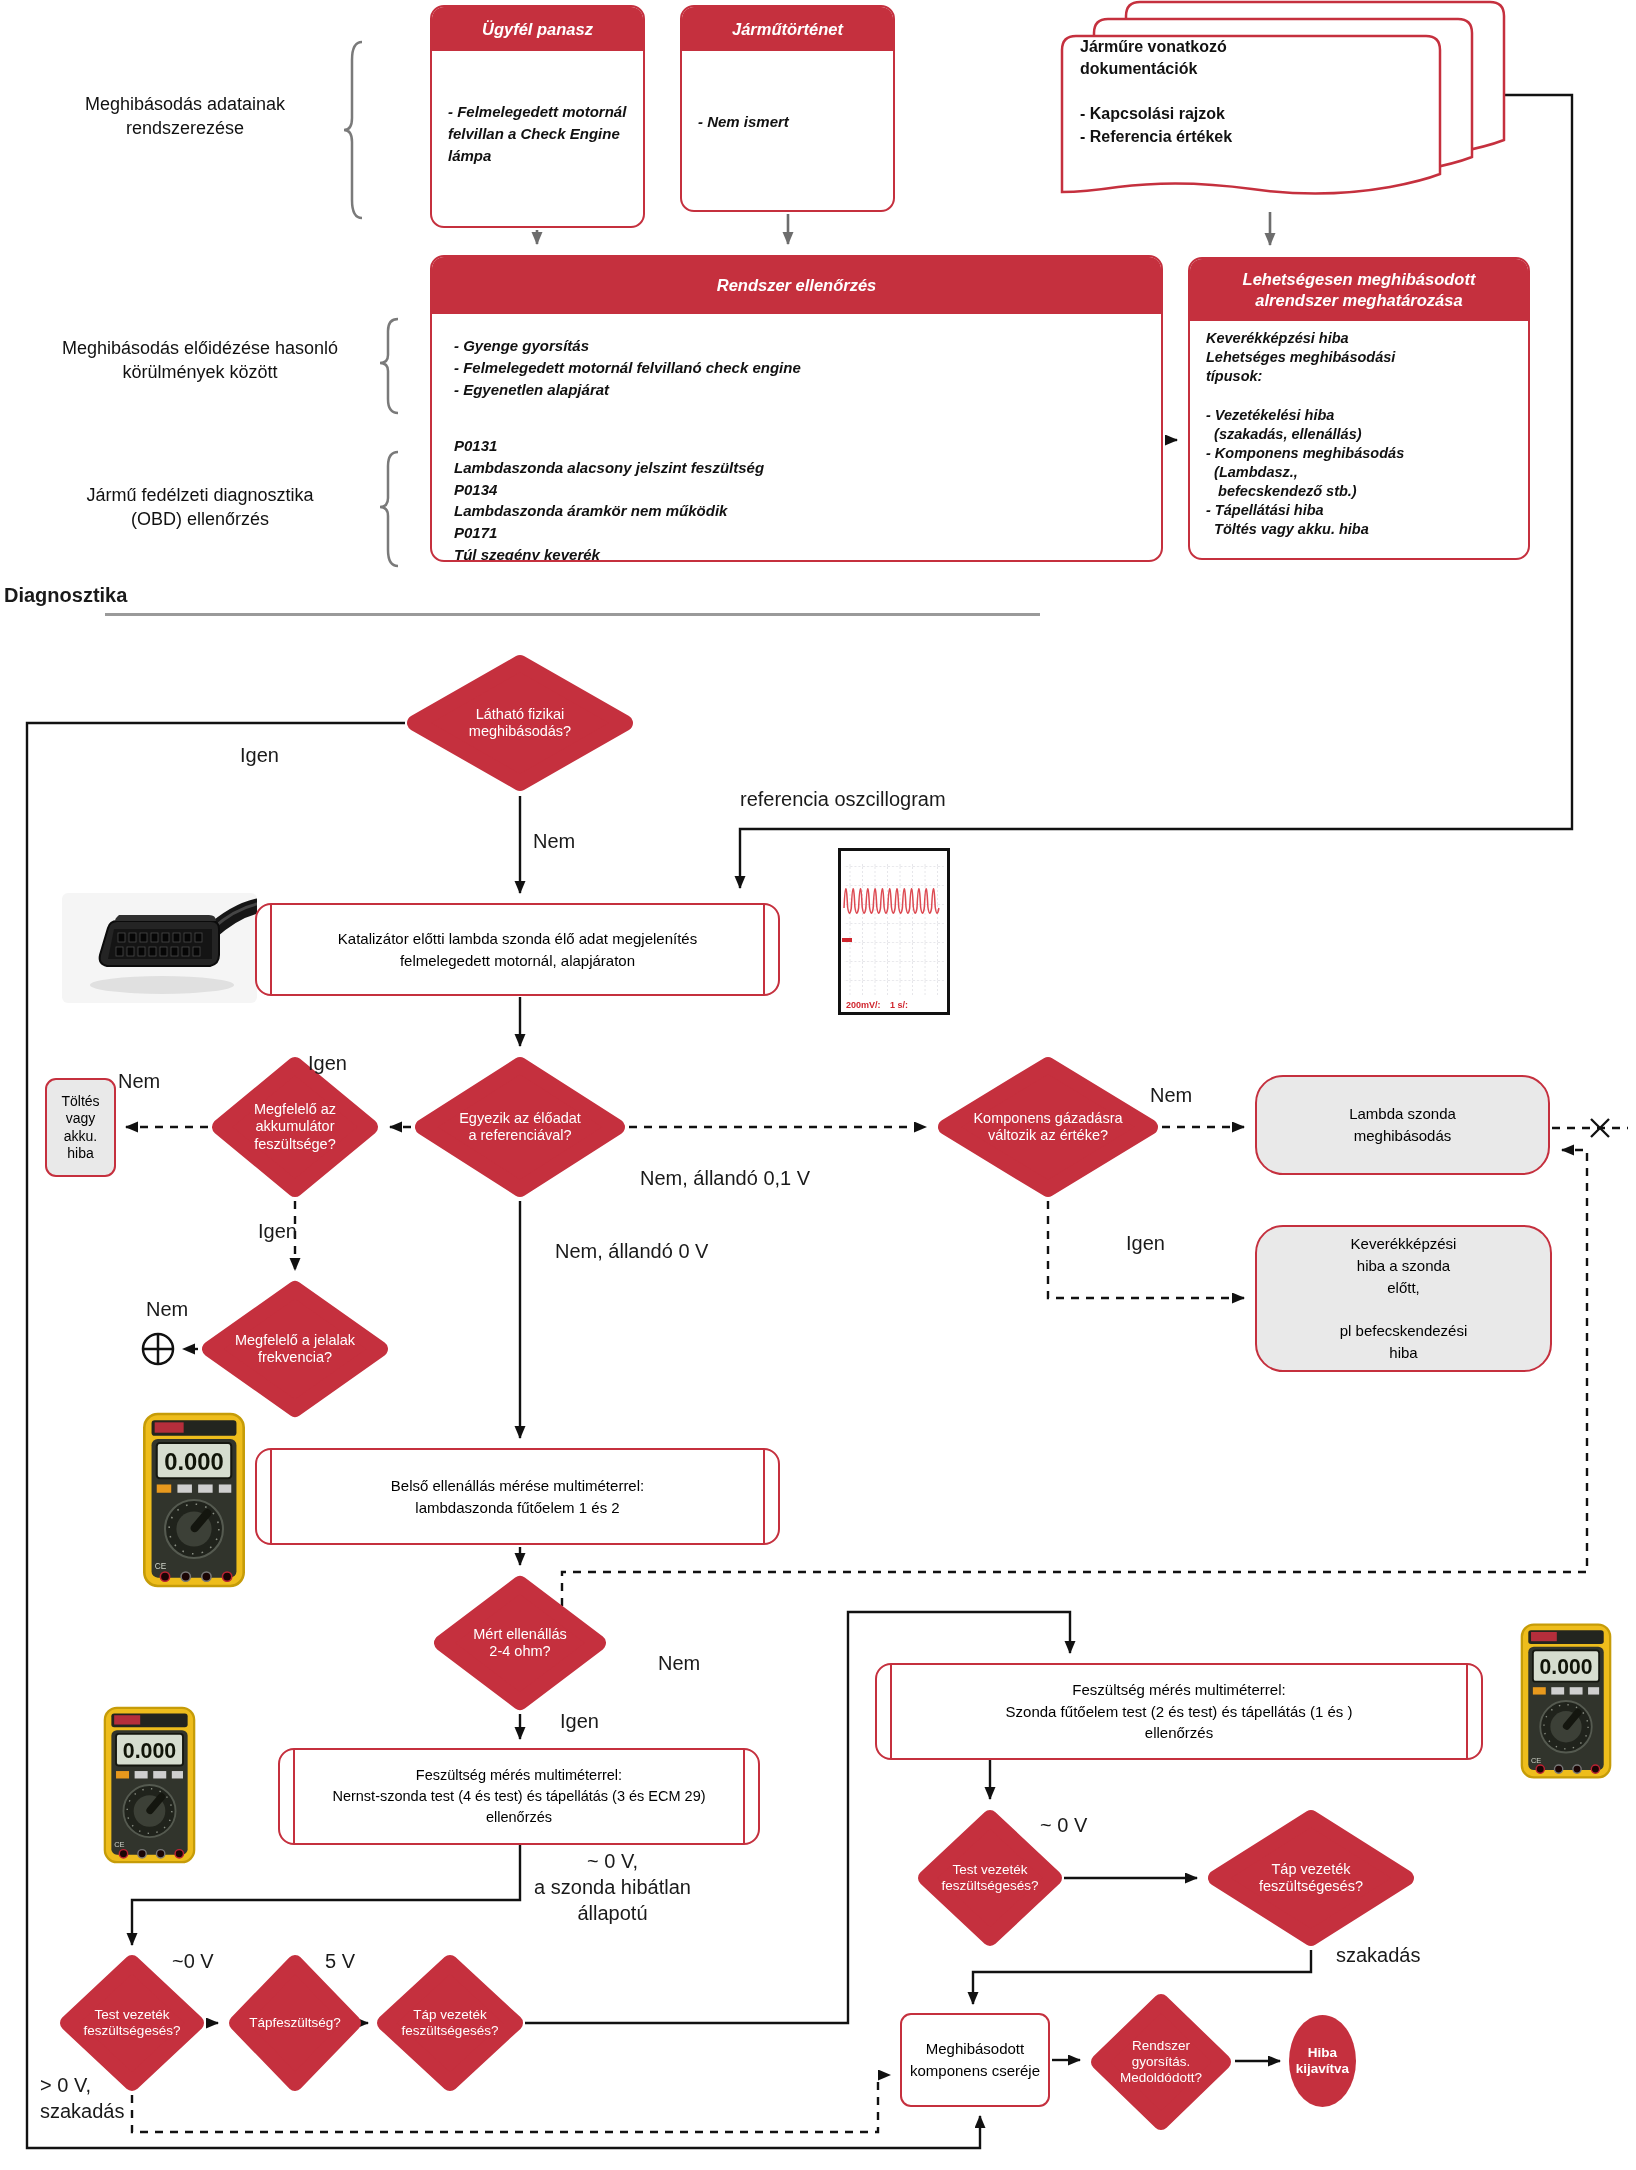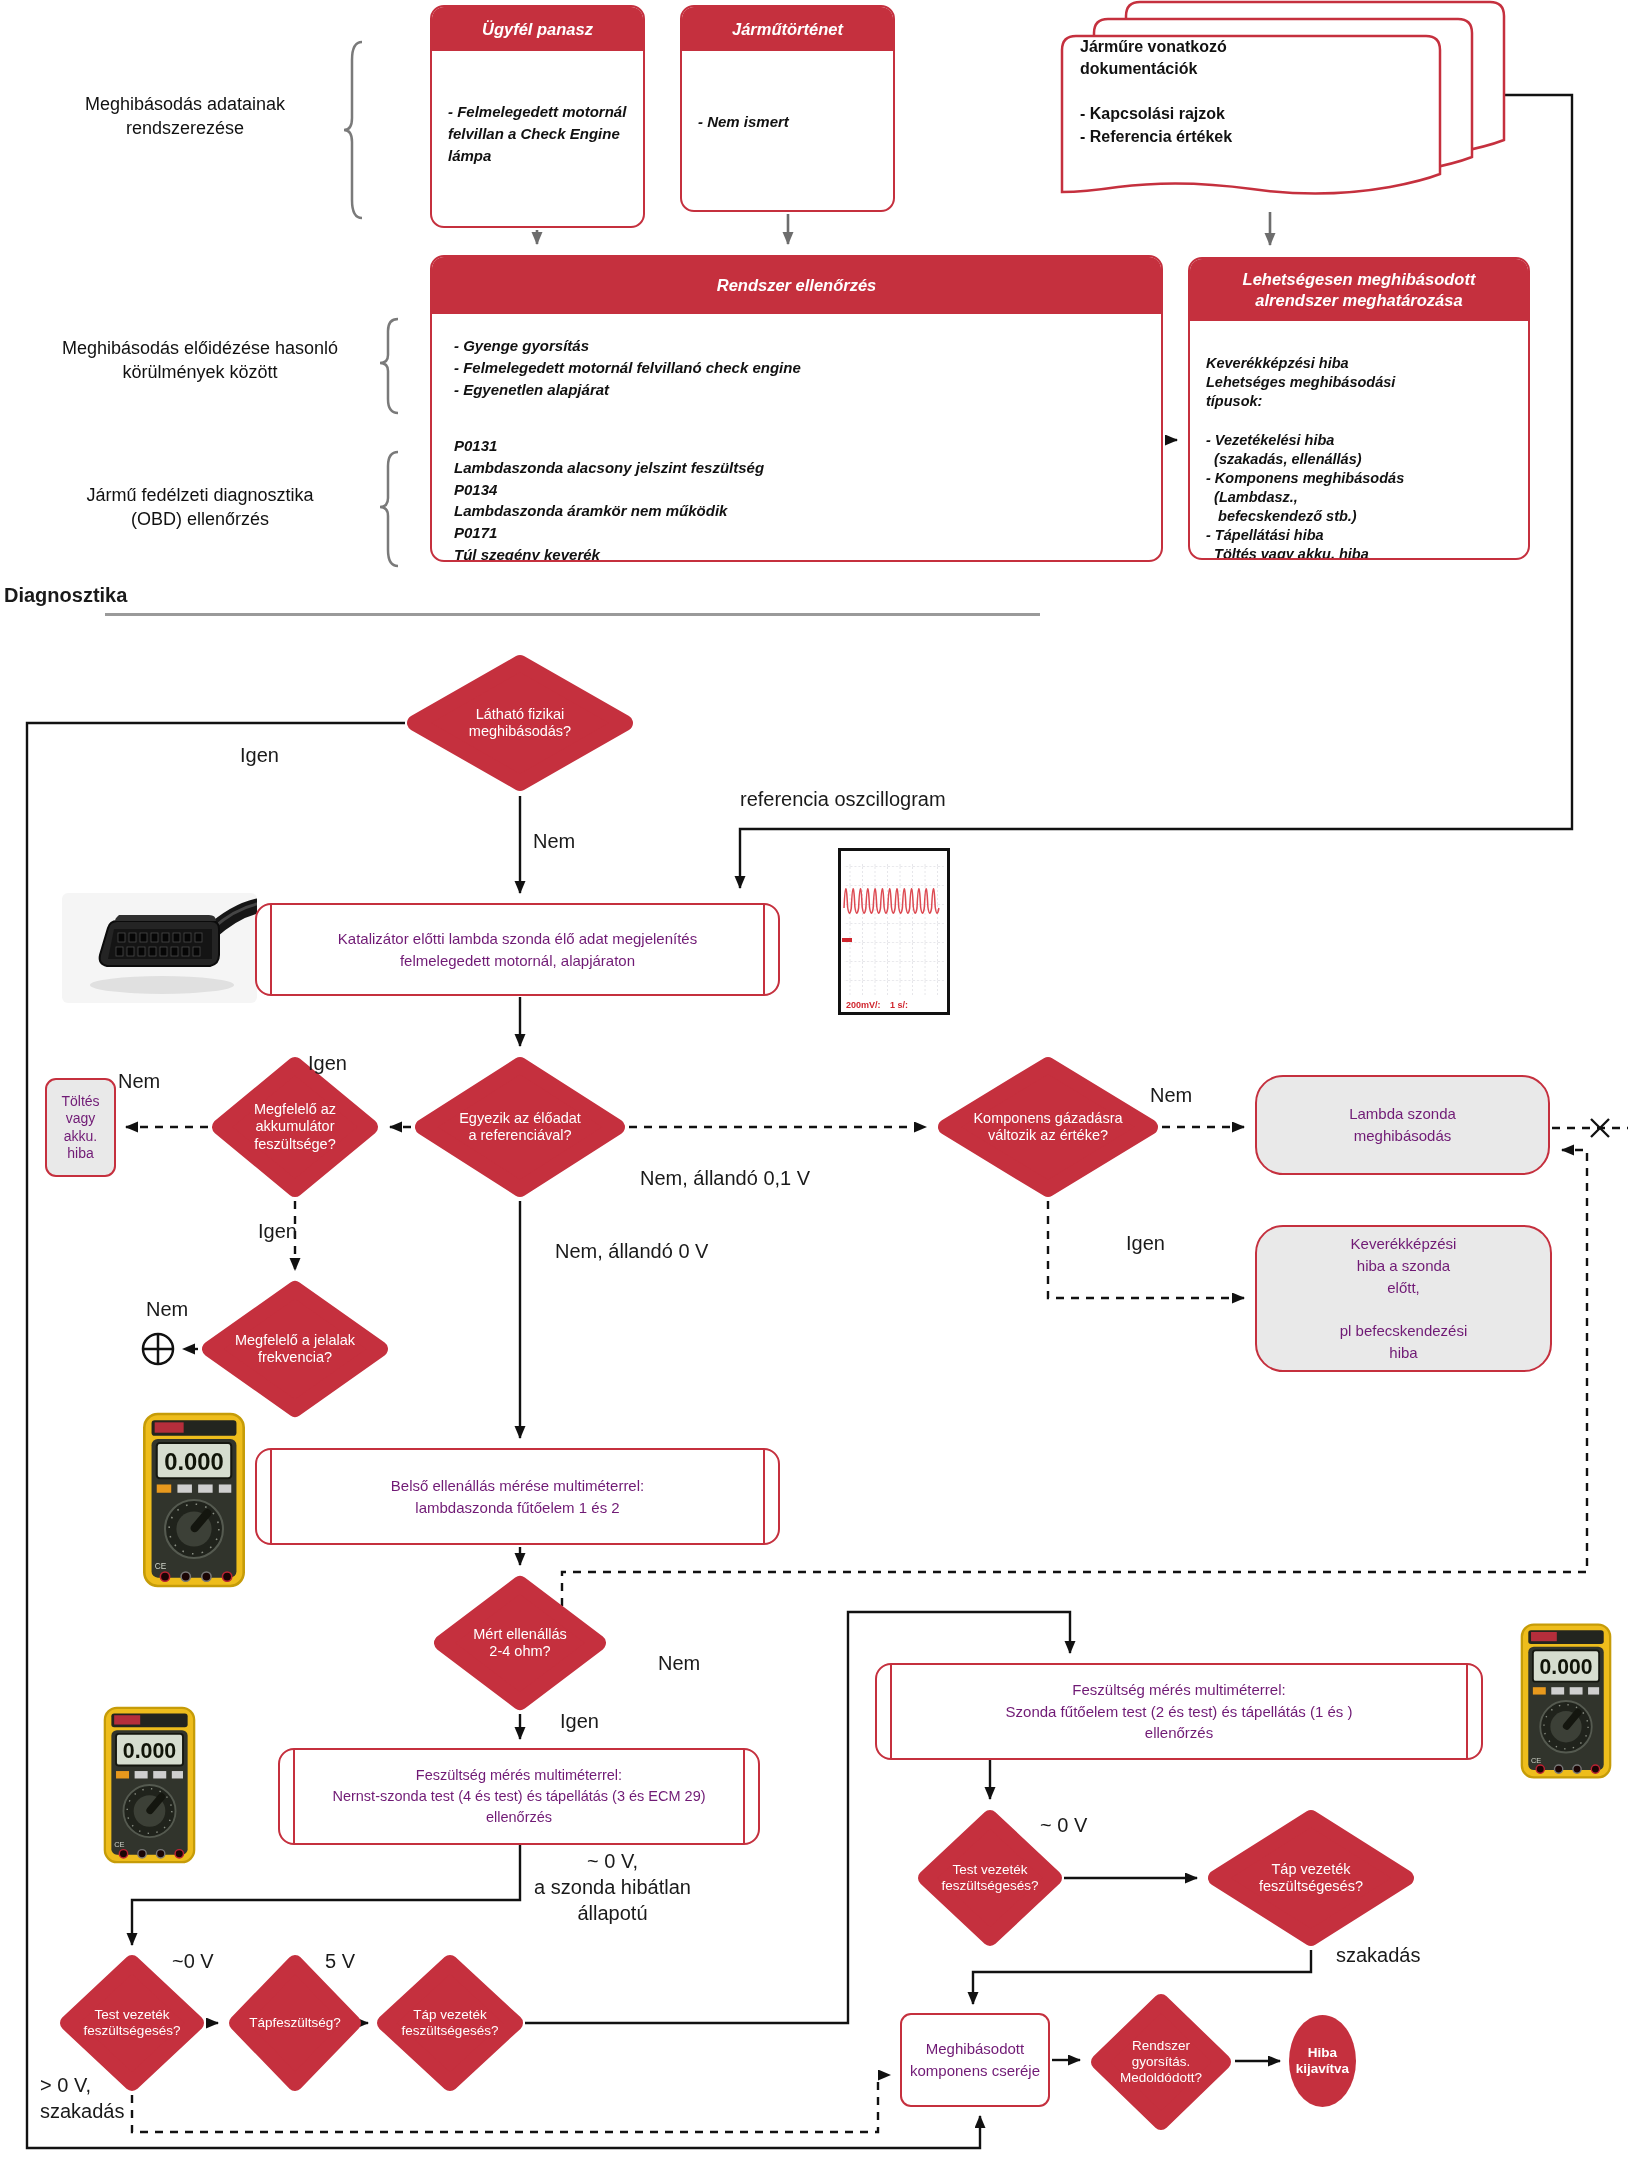--- a/index.html
+++ b/index.html
@@ -1,38 +1,38 @@
 <!DOCTYPE html>
 <html><head>
 <meta charset="utf-8">
 <style>
   html,body{margin:0;padding:0;background:#fff;}
   #canvas{position:relative;width:1636px;height:2170px;background:#fff;
           font-family:"Liberation Sans", sans-serif;color:#1a1a1a;overflow:hidden;}
   .abs{position:absolute;}
   .preline{white-space:pre-line;}
-  .prewrap{white-space:pre-wrap;margin-top:25px;}
+  .prewrap{white-space:pre-wrap;}
 
   
   .seclbl{font-weight:normal;font-size:18px;line-height:1.35;text-align:center;color:#111;}
   .flowlbl{font-size:20px;color:#1a1a1a;line-height:1.3;}
 
   
   .hdrbox{border:2.5px solid #c5303e;border-radius:14px;background:#fff;overflow:hidden;
           box-sizing:border-box;}
   .hdrbox .hd{background:#c5303e;color:#fff;font-weight:bold;font-style:italic;
           display:flex;align-items:center;justify-content:center;text-align:center;
           font-size:16.5px;line-height:1.25;}
   .hdrbox .bd{font-weight:bold;font-style:italic;font-size:15px;line-height:1.45;color:#111;
           padding:10px 16px;box-sizing:border-box;}
 
   
   .procbox{border:2.5px solid #c5303e;border-radius:16px;background:#fff;box-sizing:border-box;
           display:flex;align-items:center;justify-content:center;text-align:center;
-          font-size:15px;color:#701a75;line-height:1.45;}
+          font-size:15px;color:#000000;line-height:1.45;}
   .altbox::before,.altbox::after{content:"";position:absolute;top:0;bottom:0;width:2px;background:#c5303e;}
   .altbox::before{left:13px;} .altbox::after{right:13px;}
   .greybox{background:#e9e9e9;border-radius:28px;}
 
   
   .diamond{}
   .dpoly{fill:#c5303e;stroke:#c5303e;stroke-width:16;stroke-linejoin:round;}
   .dtext{position:absolute;inset:0;display:flex;align-items:center;justify-content:center;
          text-align:center;color:#fff;font-weight:normal;font-size:14.5px;line-height:1.18;}
 

